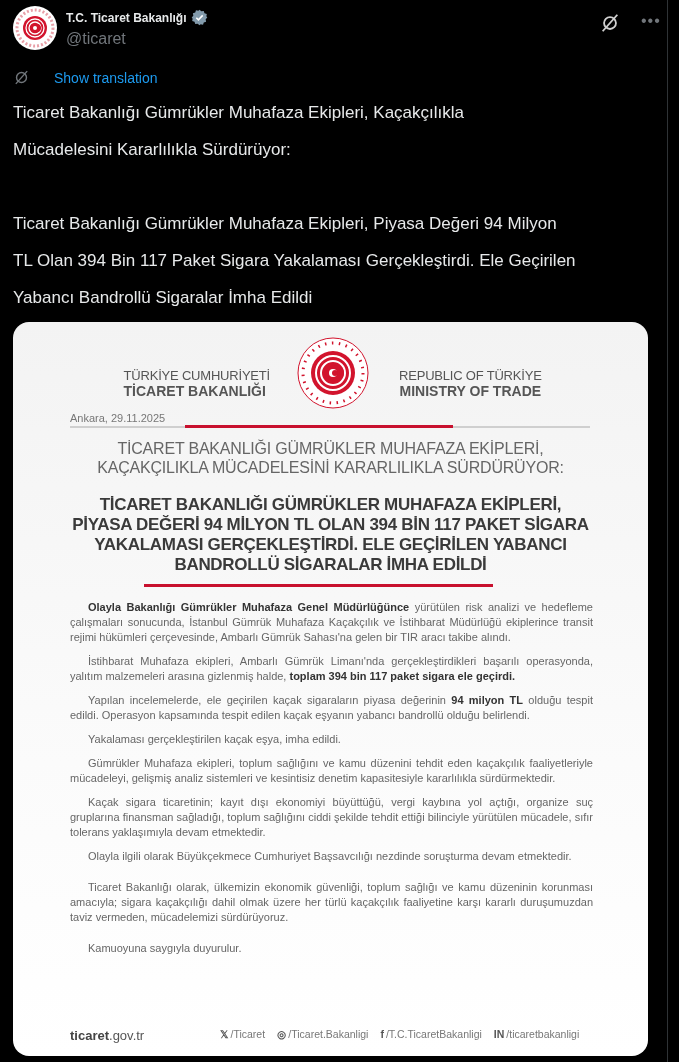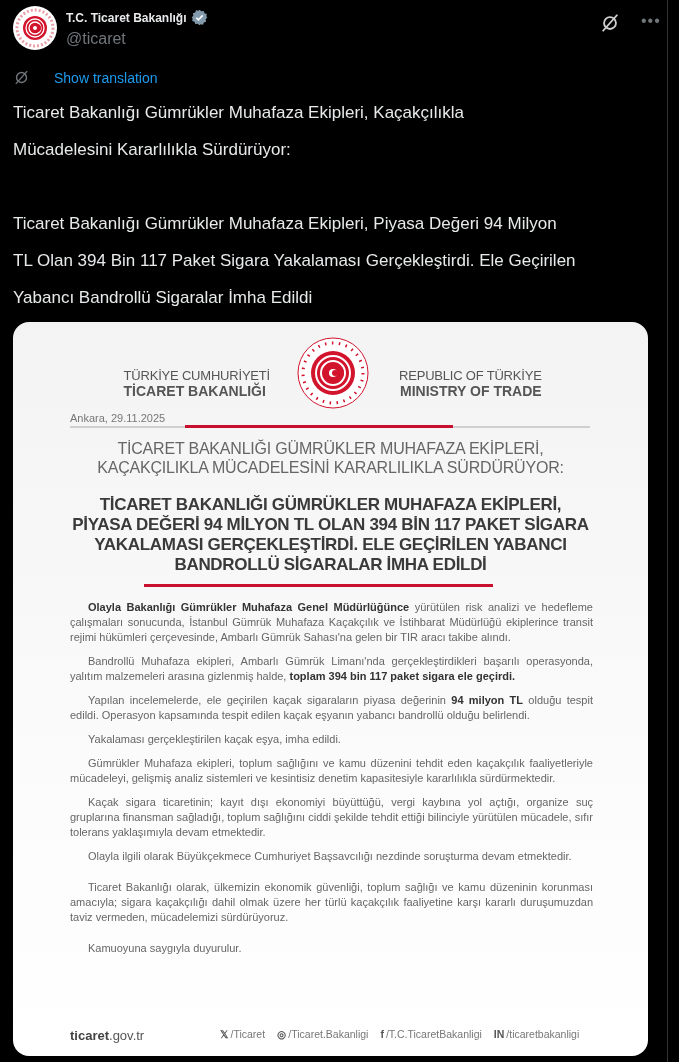--- a/index.html
+++ b/index.html
@@ -13,21 +13,21 @@
   .handle { position:absolute; left:53px; top:24px; font-size:16px; color:#71767b; }
   .grok { position:absolute; left:586px; top:6px; width:22px; height:22px; }
   .more { position:absolute; left:628px; top:6px; color:#71767b; font-size:16px; letter-spacing:1px; }
   .translate { position:absolute; left:13px; top:69px; display:flex; align-items:center; gap:24px; }
   .translate-label { color:#1d9bf0; font-size:14px; }
   .tweet-text { position:absolute; left:13px; top:94px; width:640px; font-size:17px; line-height:37px; color:#e7e9ea; white-space:pre-wrap; }
   .card { position:absolute; left:13px; top:322px; width:635px; height:734px; border-radius:16px;
           background:linear-gradient(180deg,#f3f3f3 0%, #fbfbfb 60%, #ffffff 100%); overflow:hidden; color:#444; }
   .doc-top { position:absolute; left:0; top:10px; width:635px; height:80px; }
   .tr-left { position:absolute; right:378px; top:36px; text-align:left; }
-  .tr-right { position:absolute; left:386px; top:36px; text-align:right; }
+  .tr-right { position:absolute; left:386px; top:36px; text-align:center; }
   .small-line { font-size:13px; color:#555; letter-spacing:-0.2px; }
   .big-line { font-size:14px; font-weight:bold; color:#555; }
   .seal { position:absolute; left:283px; top:4px; width:74px; height:74px; }
   .ankara { position:absolute; left:57px; top:90px; font-size:11px; color:#777; }
   .rule-grey { position:absolute; left:57px; top:104px; width:520px; height:2px; background:#cfcfcf; }
   .rule-red { position:absolute; left:172px; top:103px; width:268px; height:3px; background:#c8102e; }
   .sub-head { position:absolute; left:0; top:117px; width:635px; text-align:center; font-size:16px; line-height:19px; color:#666; letter-spacing:-0.2px; }
   .main-head { position:absolute; left:0; top:173px; width:635px; text-align:center; font-size:17px; font-weight:bold; line-height:20px; color:#3a3a3a; letter-spacing:-0.3px; }
   .head-rule { position:absolute; left:131px; top:262px; width:349px; height:3px; background:#c8102e; }
   .body { position:absolute; left:57px; top:278px; width:523px; font-size:11px; line-height:15px; color:#666; text-align:justify; }
@@ -124,21 +124,21 @@
   <div class="main-head">
     <div>TİCARET BAKANLIĞI GÜMRÜKLER MUHAFAZA EKİPLERİ,</div>
     <div>PİYASA DEĞERİ 94 MİLYON TL OLAN 394 BİN 117 PAKET SİGARA</div>
     <div>YAKALAMASI GERÇEKLEŞTİRDİ. ELE GEÇİRİLEN YABANCI</div>
     <div>BANDROLLÜ SİGARALAR İMHA EDİLDİ</div>
   </div>
   <div class="head-rule"></div>
 
   <div class="body">
     <p><b>Olayla Bakanlığı Gümrükler Muhafaza Genel Müdürlüğünce</b><span> yürütülen risk analizi ve hedefleme çalışmaları sonucunda, İstanbul Gümrük Muhafaza Kaçakçılık ve İstihbarat Müdürlüğü ekiplerince transit rejimi hükümleri çerçevesinde, Ambarlı Gümrük Sahası'na gelen bir TIR aracı takibe alındı.</span></p>
-    <p><span>Bandrollü Muhafaza ekipleri, Ambarlı Gümrük Limanı'nda gerçekleştirdikleri başarılı operasyonda, yalıtım malzemeleri arasına gizlenmiş halde, </span><b>toplam 394 bin 117 paket sigara ele geçirdi.</b></p>
+    <p><span>İstihbarat Muhafaza ekipleri, Ambarlı Gümrük Limanı'nda gerçekleştirdikleri başarılı operasyonda, yalıtım malzemeleri arasına gizlenmiş halde, </span><b>toplam 394 bin 117 paket sigara ele geçirdi.</b></p>
     <p><span>Yapılan incelemelerde, ele geçirilen kaçak sigaraların piyasa değerinin </span><b>94 milyon TL</b><span> olduğu tespit edildi. Operasyon kapsamında tespit edilen kaçak eşyanın yabancı bandrollü olduğu belirlendi.</span></p>
     <p>Yakalaması gerçekleştirilen kaçak eşya, imha edildi.</p>
     <p>Gümrükler Muhafaza ekipleri, toplum sağlığını ve kamu düzenini tehdit eden kaçakçılık faaliyetleriyle mücadeleyi, gelişmiş analiz sistemleri ve kesintisiz denetim kapasitesiyle kararlılıkla sürdürmektedir.</p>
     <p>Kaçak sigara ticaretinin; kayıt dışı ekonomiyi büyüttüğü, vergi kaybına yol açtığı, organize suç gruplarına finansman sağladığı, toplum sağlığını ciddi şekilde tehdit ettiği bilinciyle yürütülen mücadele, sıfır tolerans yaklaşımıyla devam etmektedir.</p>
     <p class="gap">Olayla ilgili olarak Büyükçekmece Cumhuriyet Başsavcılığı nezdinde soruşturma devam etmektedir.</p>
     <p class="gap">Ticaret Bakanlığı olarak, ülkemizin ekonomik güvenliği, toplum sağlığı ve kamu düzeninin korunması amacıyla; sigara kaçakçılığı dahil olmak üzere her türlü kaçakçılık faaliyetine karşı kararlı duruşumuzdan taviz vermeden, mücadelemizi sürdürüyoruz.</p>
     <p>Kamuoyuna saygıyla duyurulur.</p>
   </div>
 
   <div class="footer">

